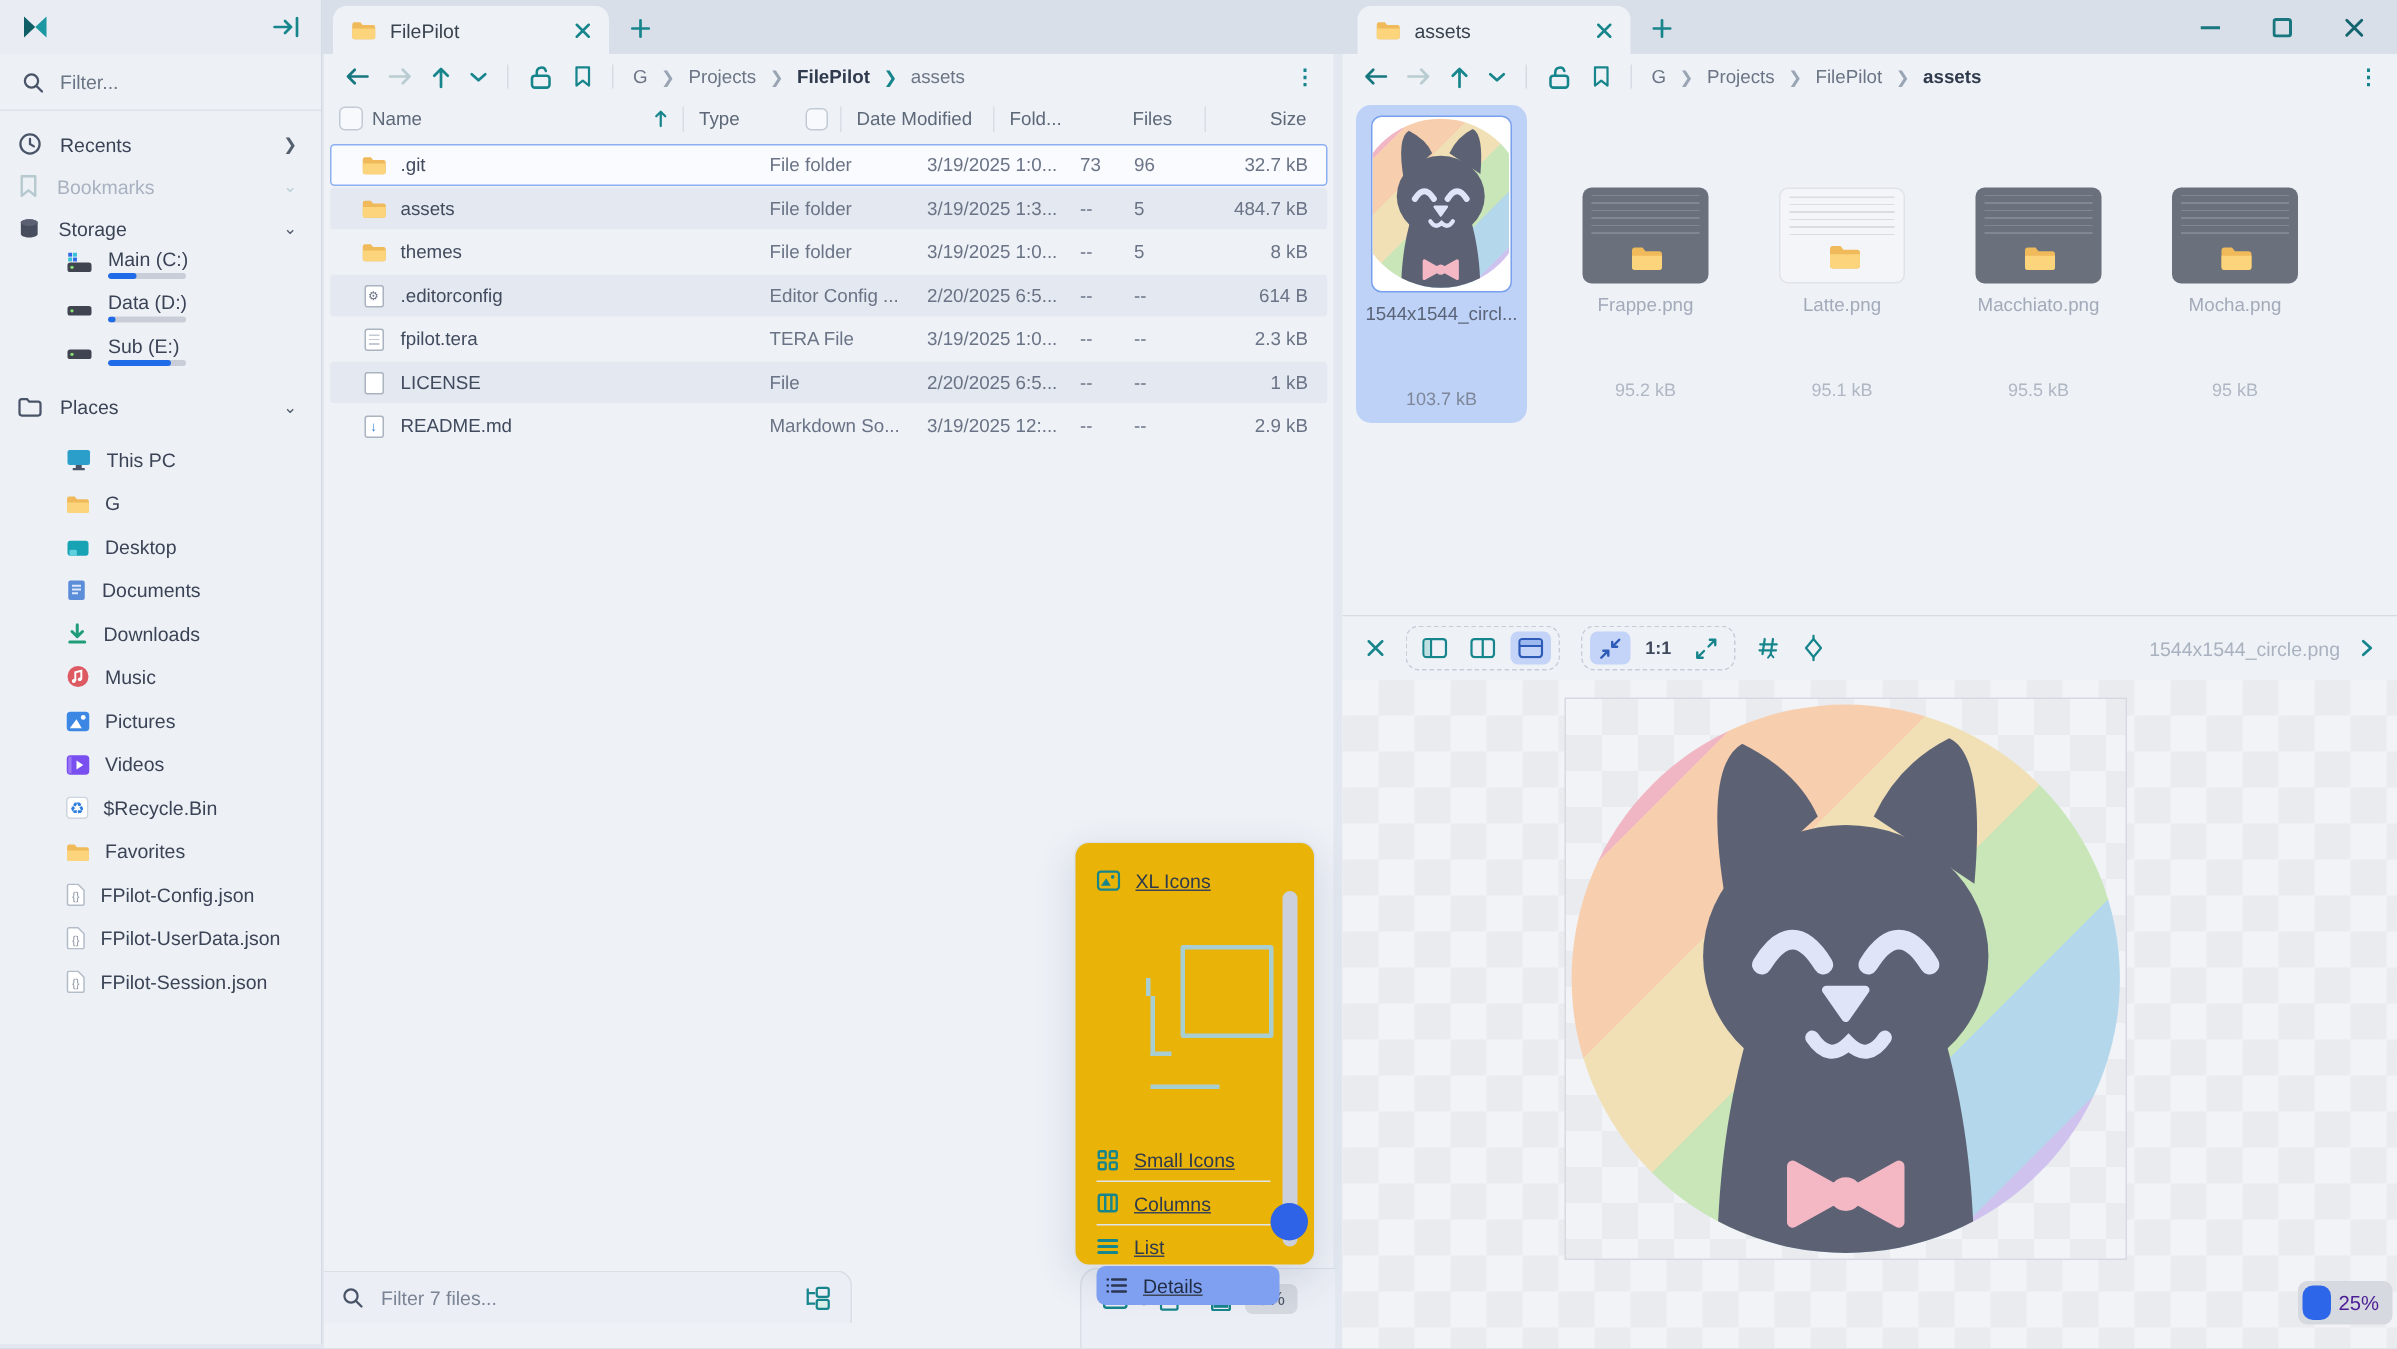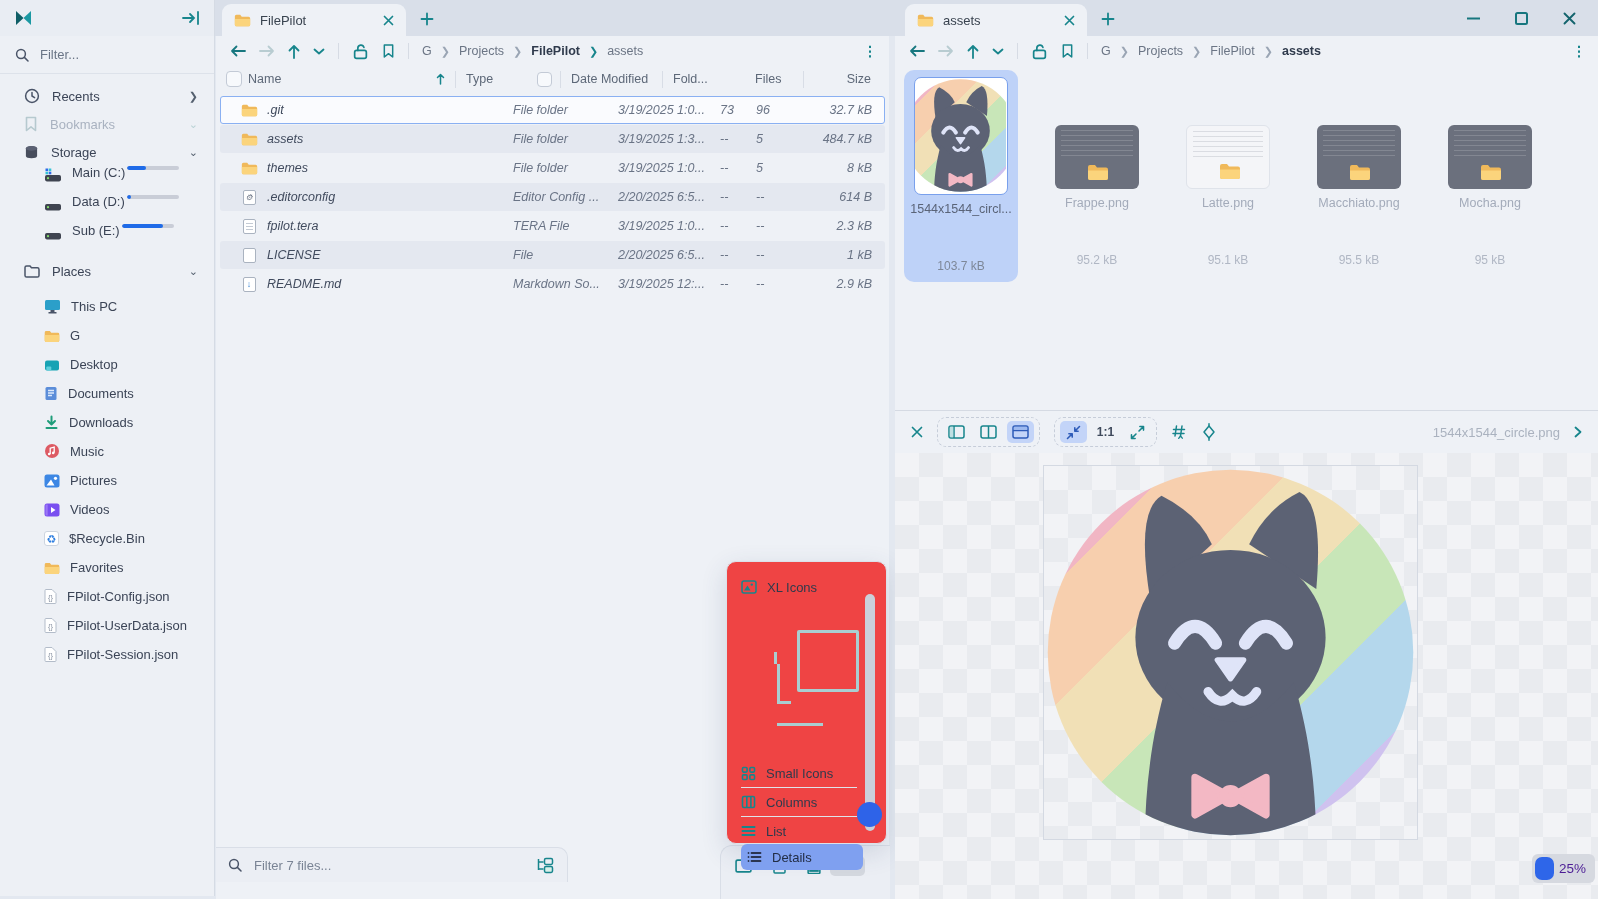--- a/index.html
+++ b/index.html
@@ -16,28 +16,28 @@
   .plusbtn{position:absolute;top:6px;width:26px;height:26px;display:flex;align-items:center;justify-content:center;border-radius:6px;}
   .winctl{position:absolute;top:0;right:0;height:36px;display:flex;align-items:center;gap:18px;padding-right:14px;}
   .winbtn{width:30px;height:28px;display:flex;align-items:center;justify-content:center;}
 
   
   .sidebar{position:absolute;left:0;top:36px;bottom:3px;width:215px;background:#edf0f5;border-right:1px solid #d5dbe4;}
   .sb-filter{height:38px;border-bottom:1px solid #dde2ea;display:flex;align-items:center;gap:9px;padding:0 15px;}
   .sb-filter input{border:none;background:transparent;outline:none;font-size:13px;color:#3d4657;width:140px;}
   .sb-filter input::placeholder{color:#6a7586;}
   .sb-list{padding:8px 6px 0 0;}
-  .sb-row{height:28px;display:flex;align-items:center;gap:12px;padding-left:24px;color:#3b4456;}
+  .sb-row{height:28px;display:flex;align-items:center;gap:12px;padding-left:12px;color:#3b4456;}
   .sb-row .lbl{flex:1;}
   .sb-row .chev{margin-right:10px;color:#55606f;font-size:11px;}
   .sb-row.muted{color:#a9b2c0;}
   .sb-row.muted .chev{color:#b9d2d5;}
   .sb-sub{height:29px;display:flex;align-items:flex-end;gap:10px;padding-left:44px;color:#3b4456;}
   .drive{height:29px;display:flex;align-items:flex-start;gap:10px;padding-left:44px;}
-  .drive .dtxt{display:flex;gap:2px;}
+  .drive .dtxt{display:flex;flex-direction:column;gap:2px;}
   .drive .dname{font-size:13px;color:#3b4456;line-height:14px;}
   .bar{width:52px;height:4px;background:#c9cdd7;border-radius:2px;overflow:hidden;}
   .bar i{display:block;height:100%;background:#1f6be8;border-radius:2px;}
 
   
   .pane{position:absolute;top:36px;bottom:0;background:#eef1f6;}
   .pane-left{left:216px;width:673px;}
   .pane-right{left:895px;width:703px;}
   .toolbar{height:28px;display:flex;align-items:center;gap:13px;padding:2px 12px 0 14px;}
   .tdiv{width:1px;height:16px;background:#d6dbe4;}
@@ -53,21 +53,21 @@
   .h-check{width:32px;padding-left:10px;}
   .h-name{flex:1;gap:6px;}
   .h-name .sort{margin-left:auto;margin-right:10px;}
   .h-type{width:105px;border-left:1px solid #d8dde6;padding-left:10px;}
   .h-type .box{margin-left:auto;margin-right:8px;}
   .h-date{width:102px;border-left:1px solid #d8dde6;padding-left:10px;}
   .h-fold{width:46px;border-left:1px solid #d8dde6;padding-left:10px;}
   .h-files{width:48px;margin-left:47px;}
   .h-size{width:80px;border-left:1px solid #d8dde6;justify-content:flex-end;padding-right:12px;}
   .ckbox{width:16px;height:16px;border:1px solid #c3cad6;border-radius:4px;background:#f7f9fc;}
-  .rows{padding:2px 4px 0 4px;font-style:italic;}
+  .rows{padding:2px 4px 0 4px;}
   .frow{height:28px;display:flex;align-items:center;margin-bottom:1px;border:1px solid transparent;border-radius:3px;font-size:12.5px;}
   .frow.alt{background:#e4e8f0;}
   .frow.sel{background:#fafbfe;border-color:#8ab0f2;}
   .f-name{flex:1;display:flex;align-items:center;gap:9px;padding-left:19px;color:#414b5e;}
   .f-type{width:105px;padding-left:10px;color:#6a7486;}
   .f-date{width:102px;padding-left:10px;color:#6a7486;}
   .f-fold{width:46px;padding-left:10px;color:#6a7486;}
   .f-files{width:48px;color:#6a7486;}
   .f-size{width:80px;text-align:right;padding-right:12px;color:#6a7486;}
 
@@ -80,21 +80,21 @@
 
   
   .filterbox{position:absolute;left:0;bottom:17px;width:352px;height:35px;background:#ebeef4;border-top:1px solid #d9dee7;border-right:1px solid #d9dee7;border-top-right-radius:10px;display:flex;align-items:center;gap:10px;padding:0 12px;}
   .filterbox input{flex:1;border:none;background:transparent;outline:none;font-size:13px;color:#3d4657;}
   .filterbox input::placeholder{color:#7a8495;}
   .statusbox{position:absolute;right:-1px;bottom:0;width:170px;height:54px;background:#ebeef4;border-top:1px solid #d9dee7;border-left:1px solid #d9dee7;border-top-left-radius:12px;display:flex;align-items:center;gap:7px;padding:0 10px 14px 14px;}
   .cnt{color:#43506a;font-size:13px;}
   .pctbadge{margin-left:2px;background:#d4d8df;border-radius:5px;padding:3px 8px;color:#4b5566;font-size:12.5px;}
 
   
-  .popup{position:absolute;right:2px;bottom:55px;width:161px;height:283px;background:#ef4444;border:1px solid #dce1e9;border-radius:10px;box-shadow:0 8px 26px rgba(50,70,110,.16);padding:12px 0 8px 14px;}
+  .popup{position:absolute;right:12px;bottom:55px;width:161px;height:283px;background:#eab308;border:1px solid #dce1e9;border-radius:10px;box-shadow:0 8px 26px rgba(50,70,110,.16);padding:12px 0 8px 14px;text-decoration:underline;}
   .vrow{height:26px;display:flex;align-items:center;gap:10px;color:#2f3a4c;font-size:13px;width:116px;}
   .vrow.active{background:#7fa0f0;border-radius:6px;color:#222d45;padding-left:6px;width:122px;}
   .vsep{height:1px;background:#dfe3ea;width:116px;margin:1px 0;}
   .vpreview{height:146px;position:relative;margin:8px 0 6px 0;}
   .sq1{position:absolute;left:56px;top:22px;width:62px;height:62px;border:3px solid #a9ced1;border-radius:2px;}
   .sq2a{position:absolute;left:36px;top:56px;width:14px;height:40px;border-left:3px solid #a9ced1;border-bottom:3px solid #a9ced1;}
   .sq2b{position:absolute;left:36px;bottom:28px;width:46px;height:3px;background:#a9ced1;}
   .sq2c{position:absolute;left:33px;top:44px;width:3px;height:12px;background:#a9ced1;}
   .slider{position:absolute;right:11px;top:32px;bottom:12px;width:10px;background:#cbd0da;border-radius:5px;}
   .knob{position:absolute;left:-8px;bottom:4px;width:25px;height:25px;border-radius:50%;background:#2e63e8;}

